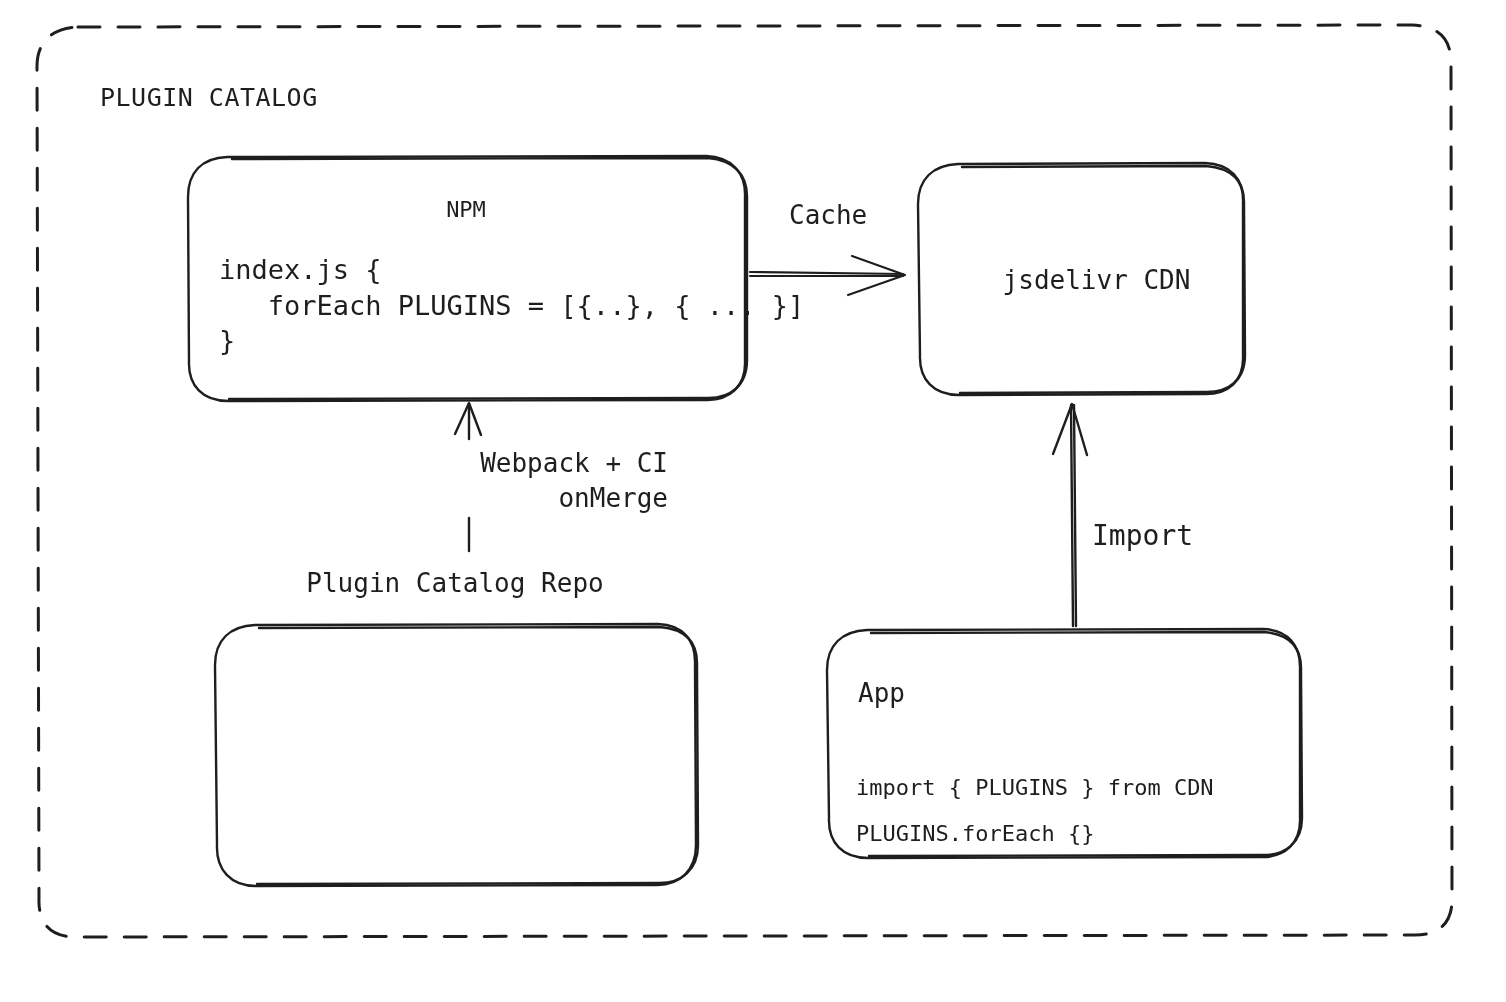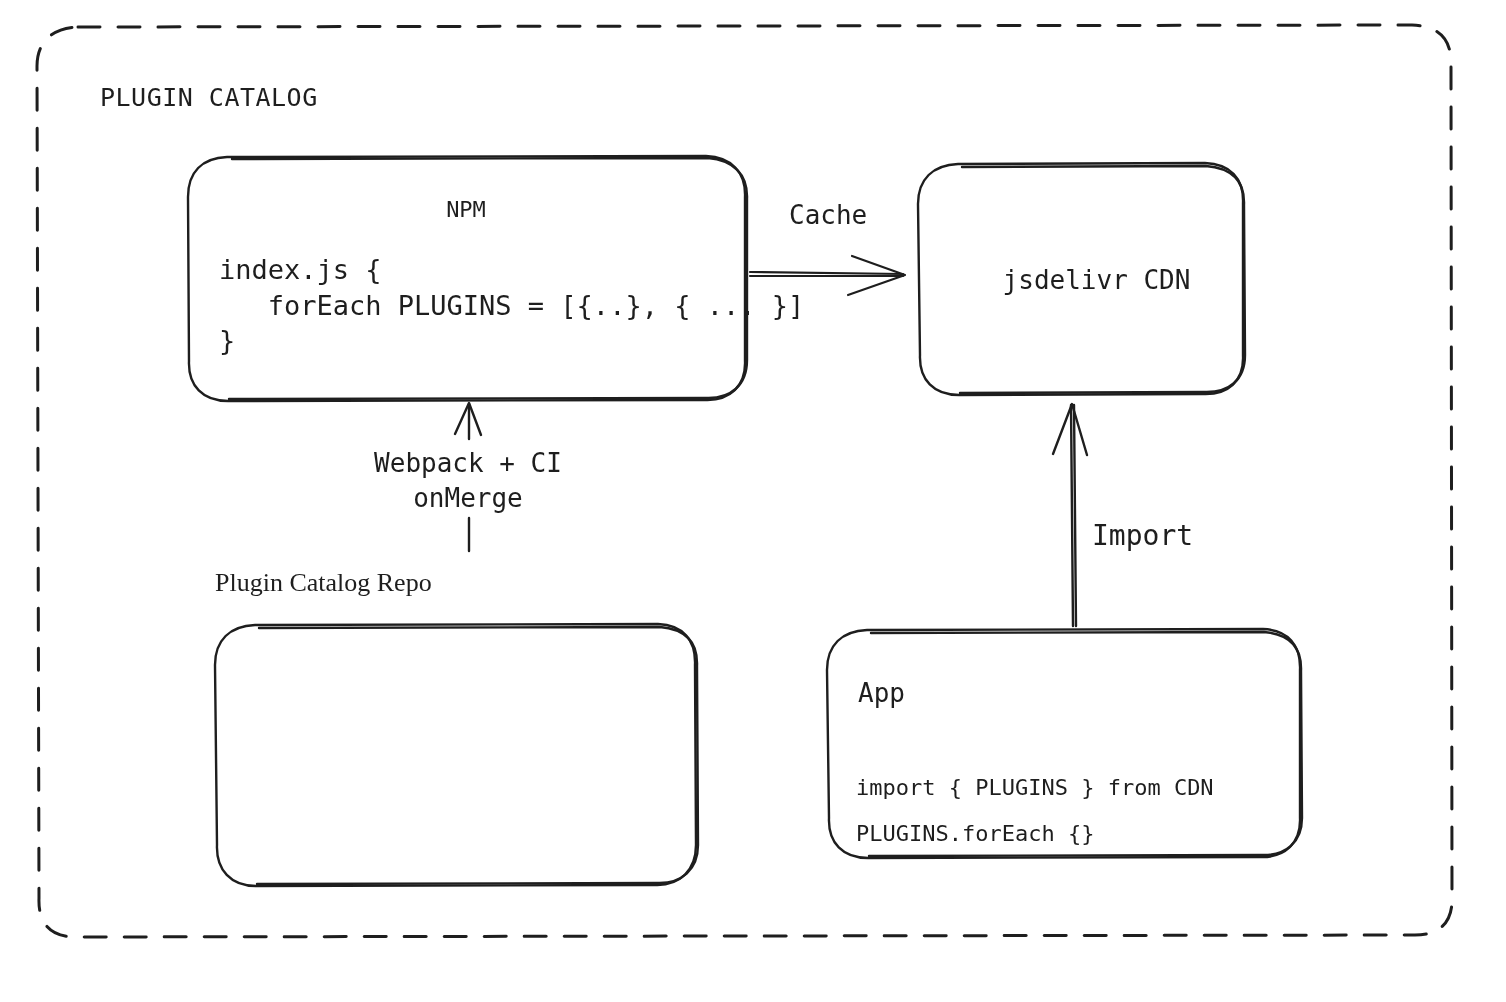--- a/index.html
+++ b/index.html
@@ -66,33 +66,32 @@
     text-align: center;
     font-size: 26px;
     padding-left: 16px;
   }
 
   
   #webpack-label {
     left: 268px;
     top: 446px;
     width: 400px;
-    text-align: center;
+    text-align: right;
     font-size: 26px;
     line-height: 1.35;
   }
 
   
   #repo-label {
     left: 215px;
     top: 565px;
     width: 480px;
-    text-align: left;
-    font-size: 26px;
-    font-family: Liberation Serif, serif;
+    text-align: center;
+    font-size: 26px;
   }
   #repo-list {
     left: 225px;
     top: 705px;
     font-size: 27px;
     line-height: 1.32;
   }
 
   
   #cache-label {

